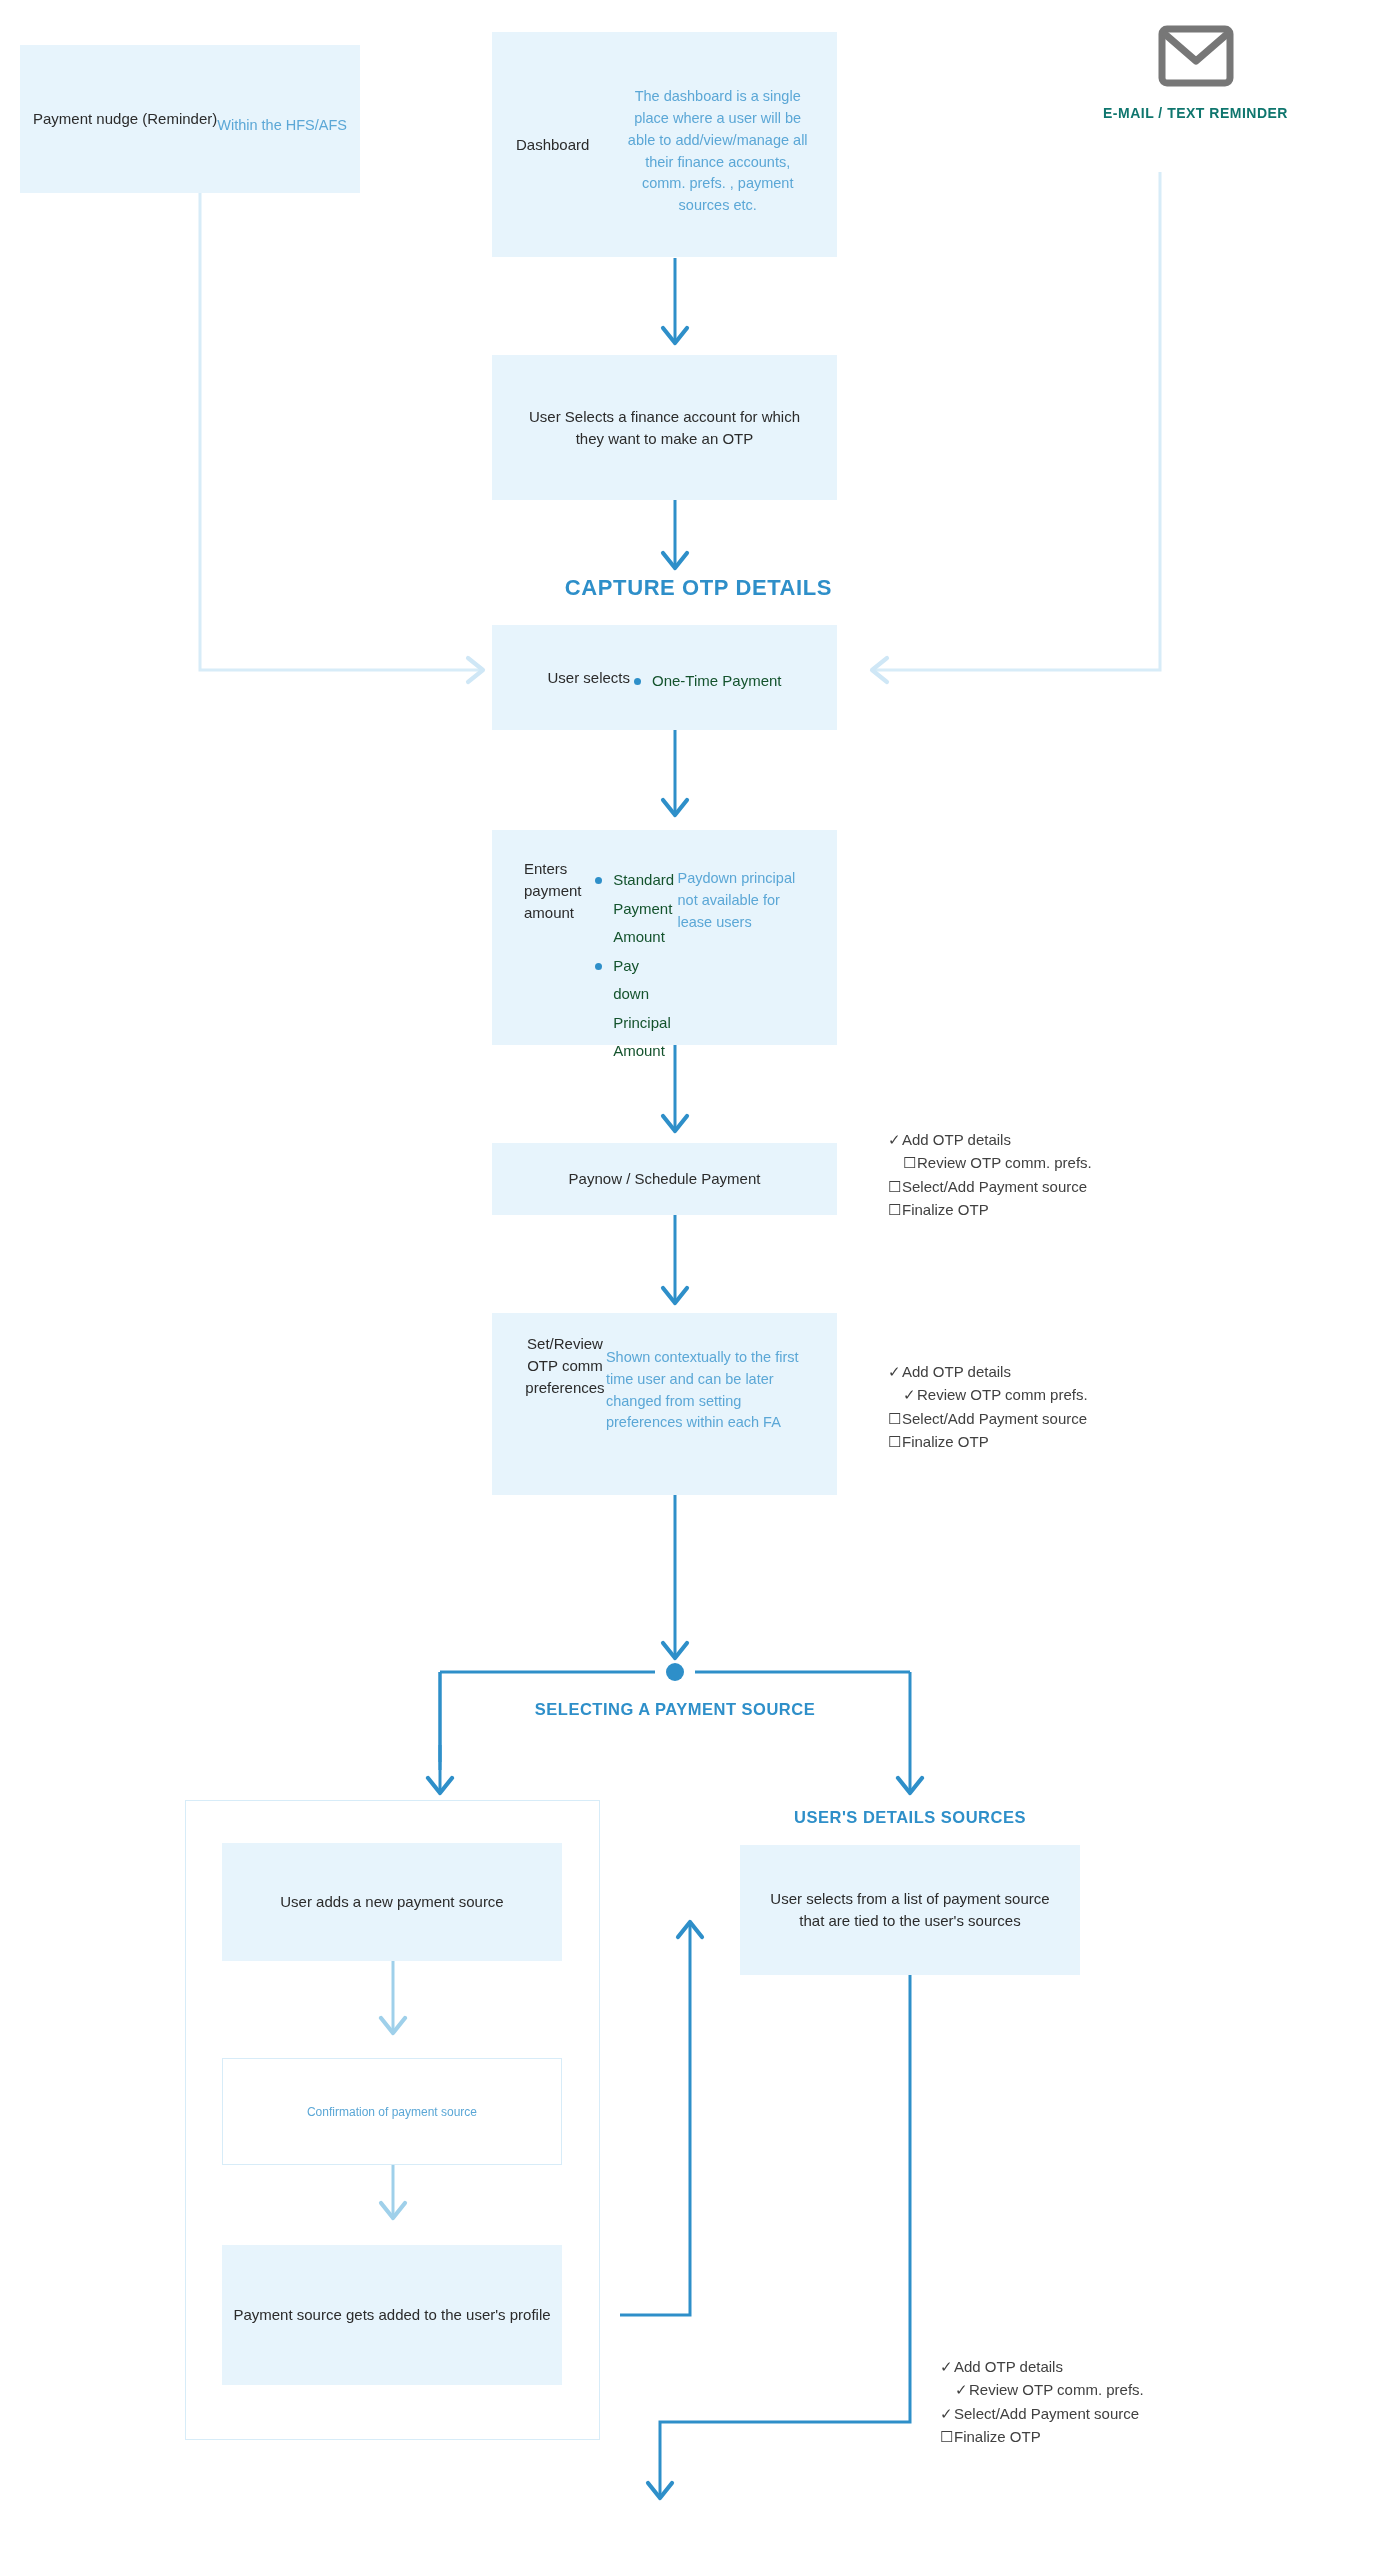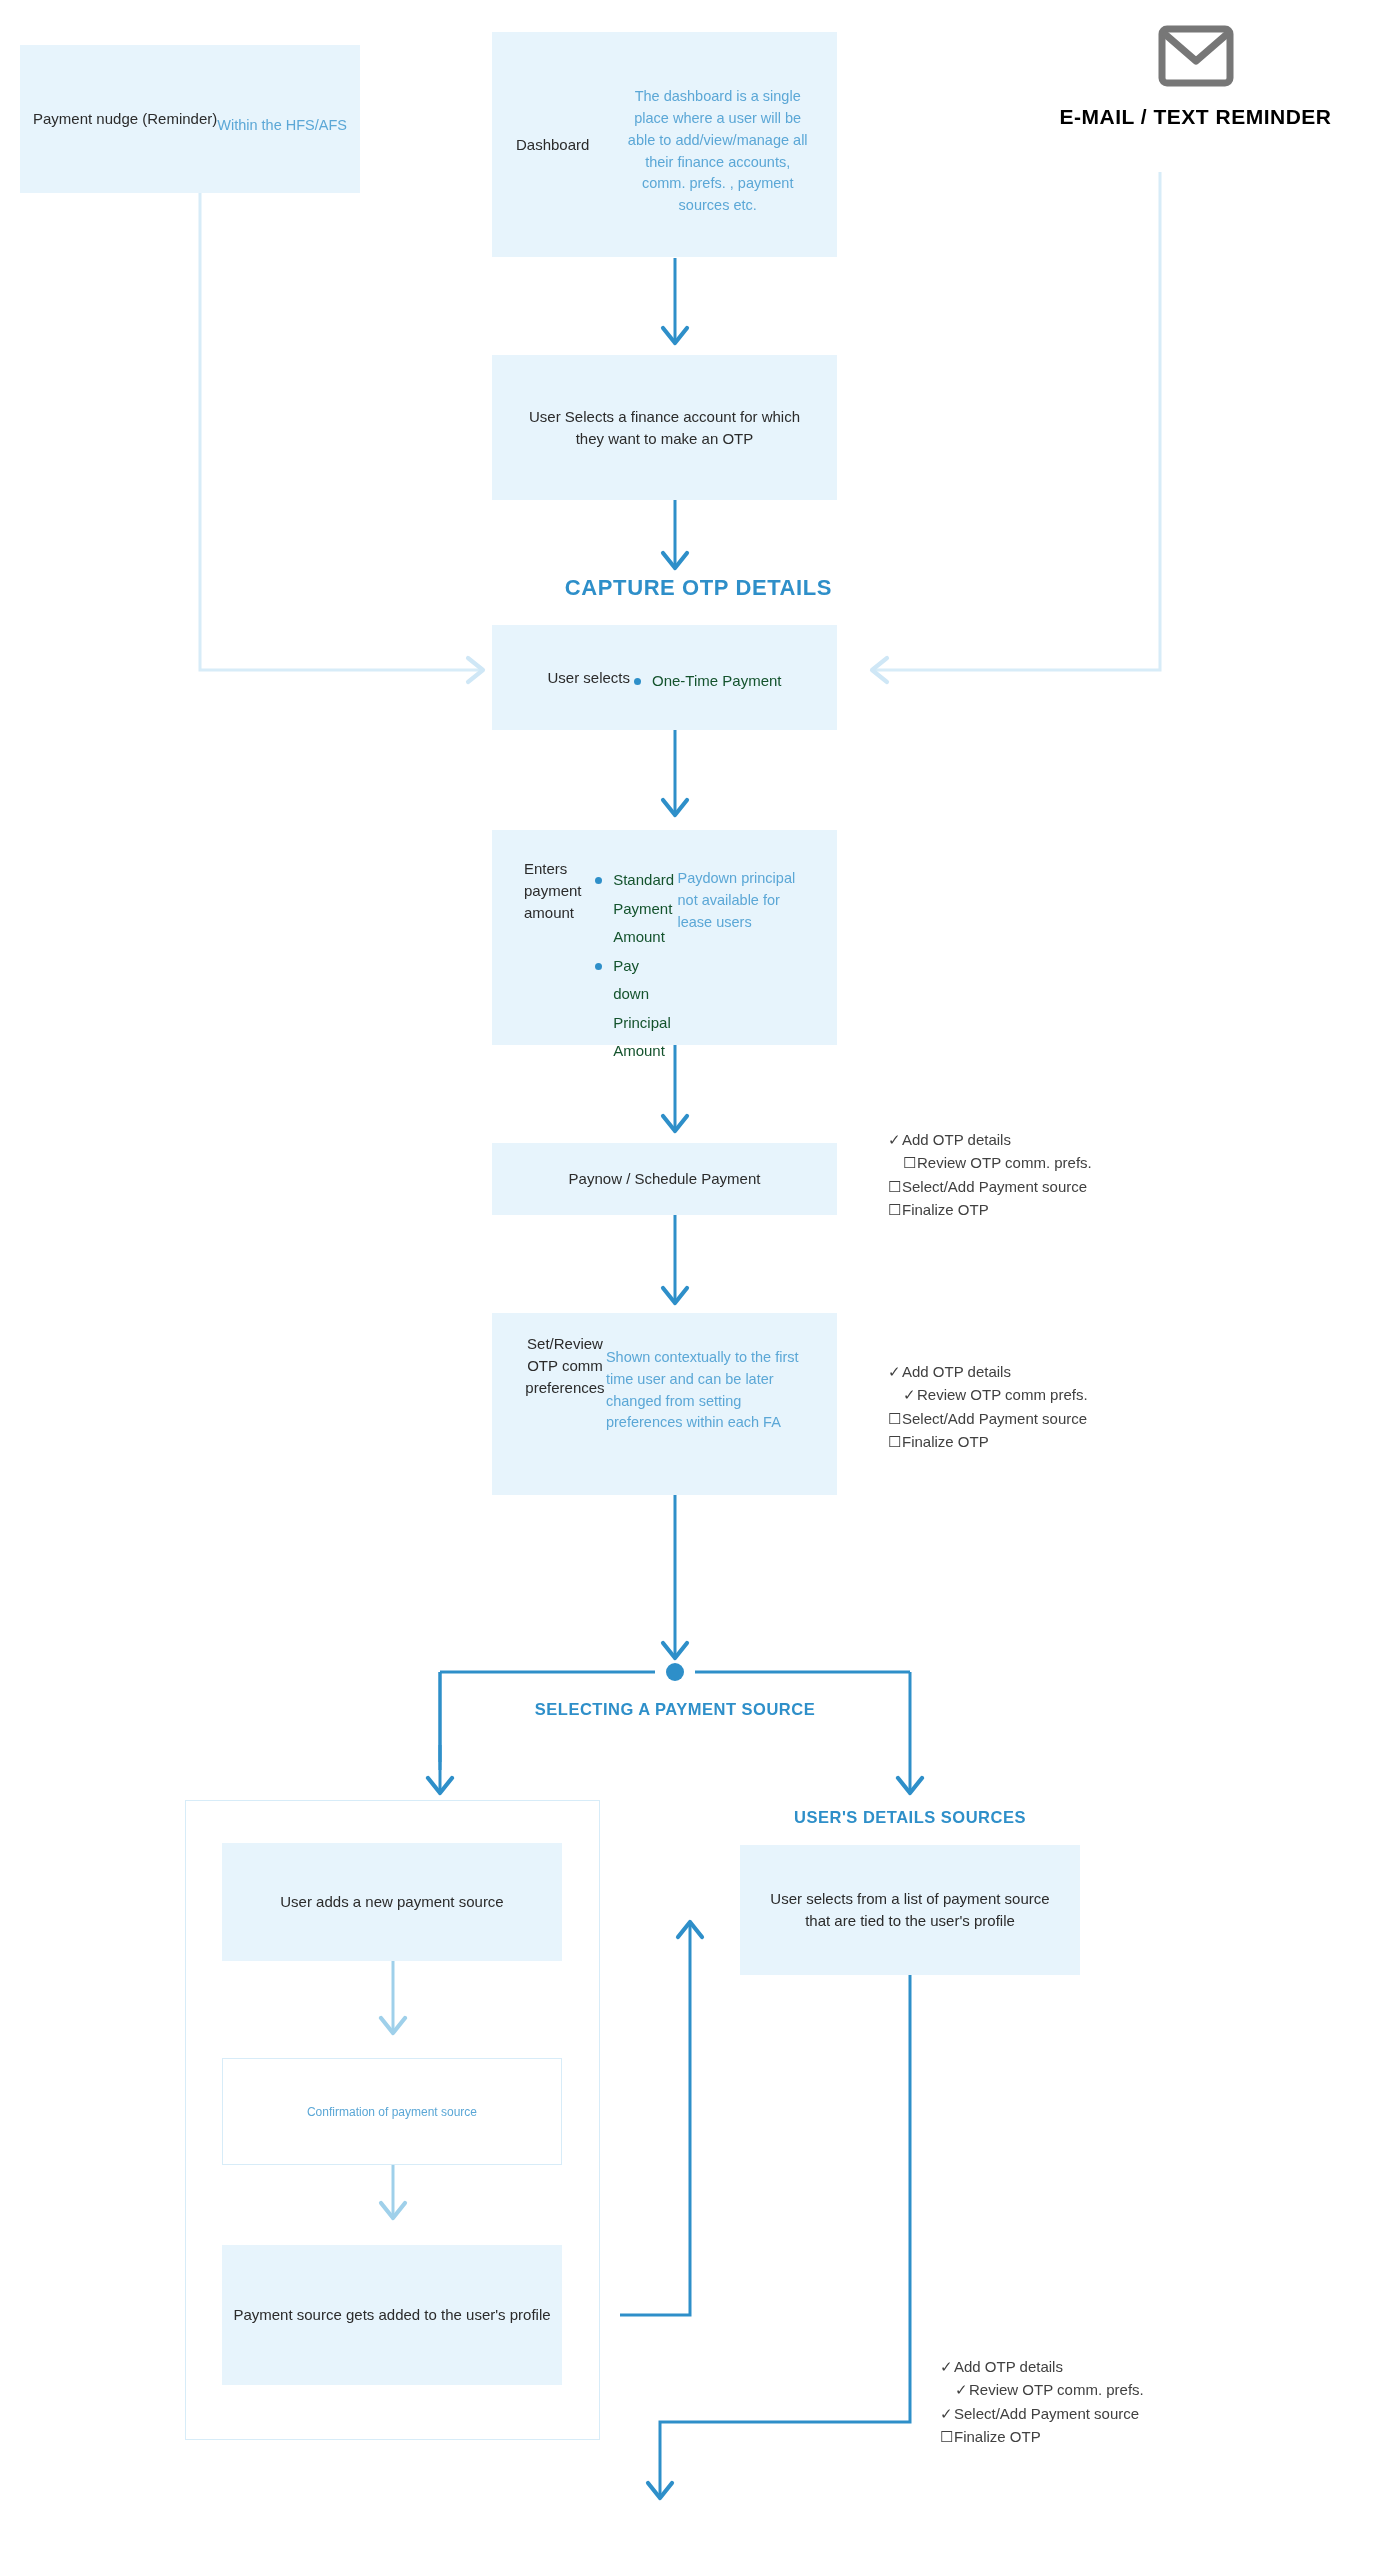--- a/index.html
+++ b/index.html
@@ -111,22 +111,22 @@
   .checklist .row { display: block; }
   .checklist .row.indent { padding-left: 15px; }
   .mark { display: inline-block; width: 14px; }
   .envelope-wrap {
     position: absolute;
     display: flex;
     flex-direction: column;
     align-items: center;
   }
   .envelope-caption {
-    color: #000000;
-    font-size: 21px;
+    color: #0f766e;
+    font-size: 14px;
     font-weight: bold;
     letter-spacing: 0.5px;
     margin-top: 18px;
     white-space: nowrap;
   }
   .group-frame {
     position: absolute;
     border: 1px solid #d7ecf8;
     box-sizing: border-box;
     background: transparent;
@@ -281,21 +281,21 @@
     <div class="sub-only">Confirmation of payment source</div>
   </div>
 
   <div class="node node-fill" style="left:222px; top:2245px; width:340px; height:140px;">
     <div class="node-title">Payment source gets added to the user's profile</div>
   </div>
 
   <div class="section-label" style="left:700px; top:1808px; width:420px;">USER'S DETAILS SOURCES</div>
 
   <div class="node node-fill" style="left:740px; top:1845px; width:340px; height:130px; padding:0 26px;">
-    <div class="node-title">User selects from a list of payment source that are tied to the user's profile</div>
+    <div class="node-title">User selects from a list of payment source that are tied to the user's sources</div>
   </div>
 
   <div class="checklist" style="left:940px; top:2355px;">
     <span class="row">
       <span class="mark">✓</span><span>Add OTP details</span>
     </span>
     <span class="row indent">
       <span class="mark">✓</span><span>Review OTP comm. prefs.</span>
     </span>
     <span class="row">

